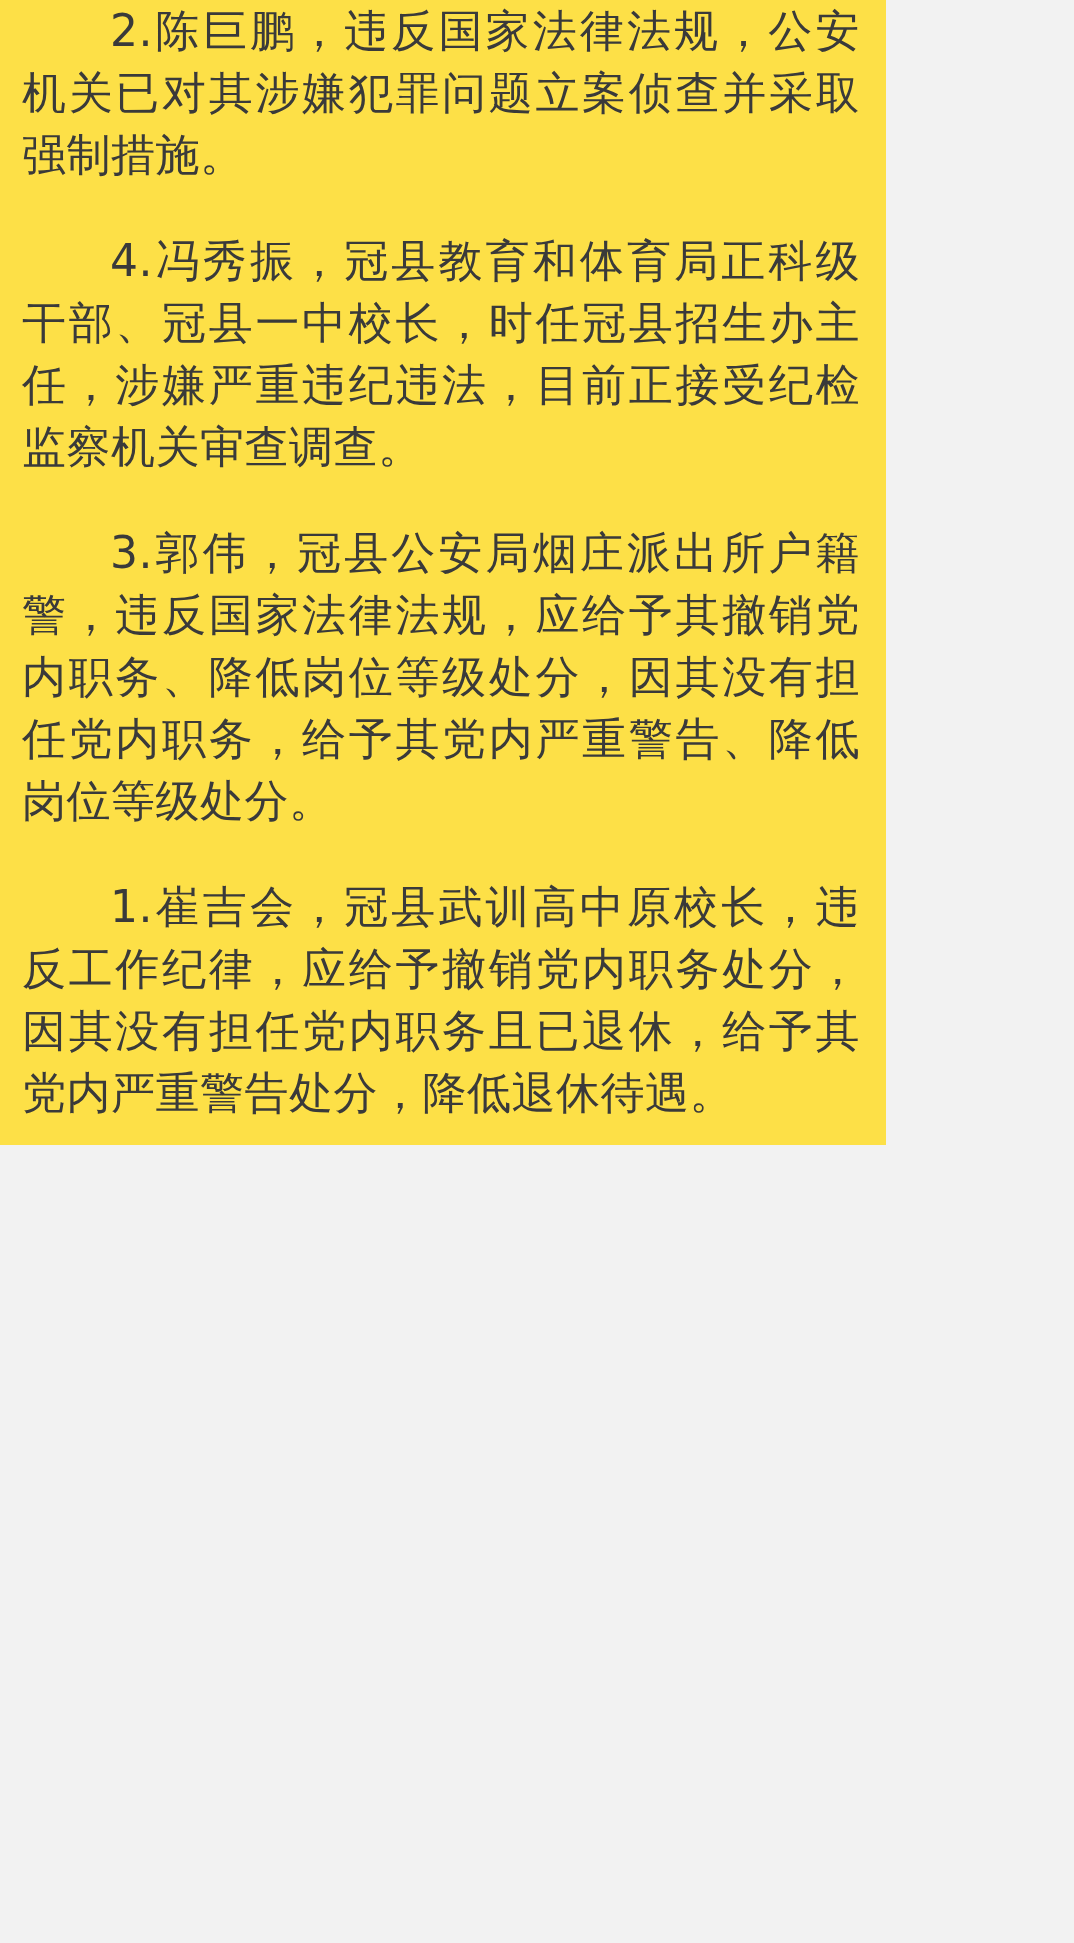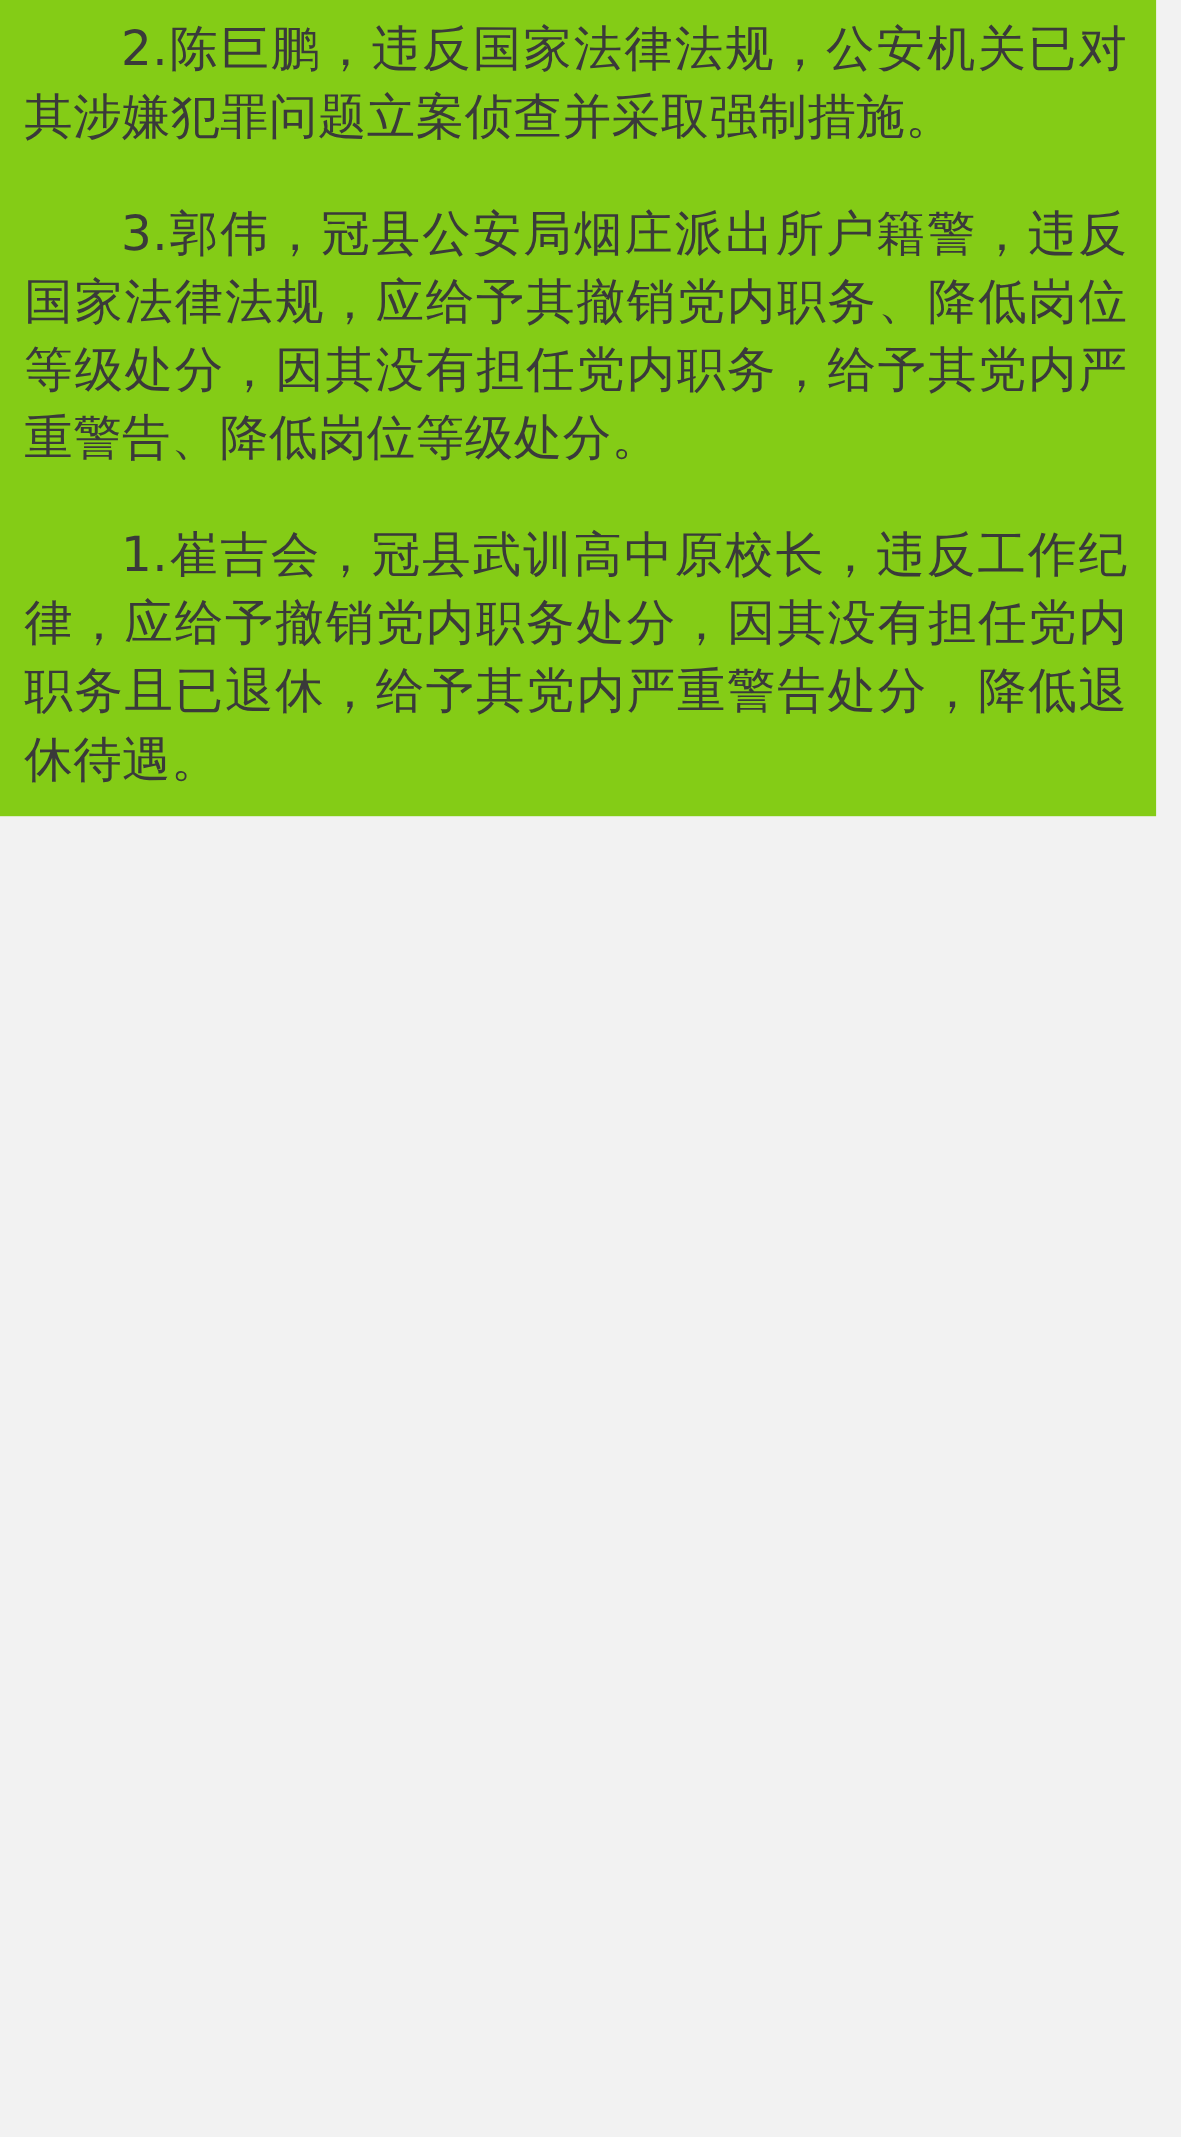--- a/index.html
+++ b/index.html
@@ -6,24 +6,24 @@
     margin: 0;
     padding: 0;
     background: #f2f2f2;
   }
   body {
     width: 1074px;
     min-height: 1943px;
     font-family: "DejaVu Sans", sans-serif;
   }
   #doc {
-    width: 1051px;
+    width: 886px;
     box-sizing: border-box;
-    padding: 14px 26px 20px 22px;
-    background: #84cc16;
+    padding: 0 26px 20px 22px;
+    background: #fde047;
   }
   .para {
     color: #3a3a3a;
     font-size: 44px;
     line-height: 1.41;
     letter-spacing: 0.5px;
     text-indent: 2em;
     margin: 0 0 44px 0;
     text-align: justify;
     text-justify: inter-ideograph;
@@ -32,15 +32,16 @@
   }
   .para:last-child {
     margin-bottom: 0;
   }
 </style>
 </head>
 <body>
 
 <div id="doc">
   <p class="para">2.陈巨鹏，违反国家法律法规，公安机关已对其涉嫌犯罪问题立案侦查并采取强制措施。</p>
+  <p class="para">4.冯秀振，冠县教育和体育局正科级干部、冠县一中校长，时任冠县招生办主任，涉嫌严重违纪违法，目前正接受纪检监察机关审查调查。</p>
   <p class="para">3.郭伟，冠县公安局烟庄派出所户籍警，违反国家法律法规，应给予其撤销党内职务、降低岗位等级处分，因其没有担任党内职务，给予其党内严重警告、降低岗位等级处分。</p>
   <p class="para">1.崔吉会，冠县武训高中原校长，违反工作纪律，应给予撤销党内职务处分，因其没有担任党内职务且已退休，给予其党内严重警告处分，降低退休待遇。</p>
 </div>
 
 </body></html>

